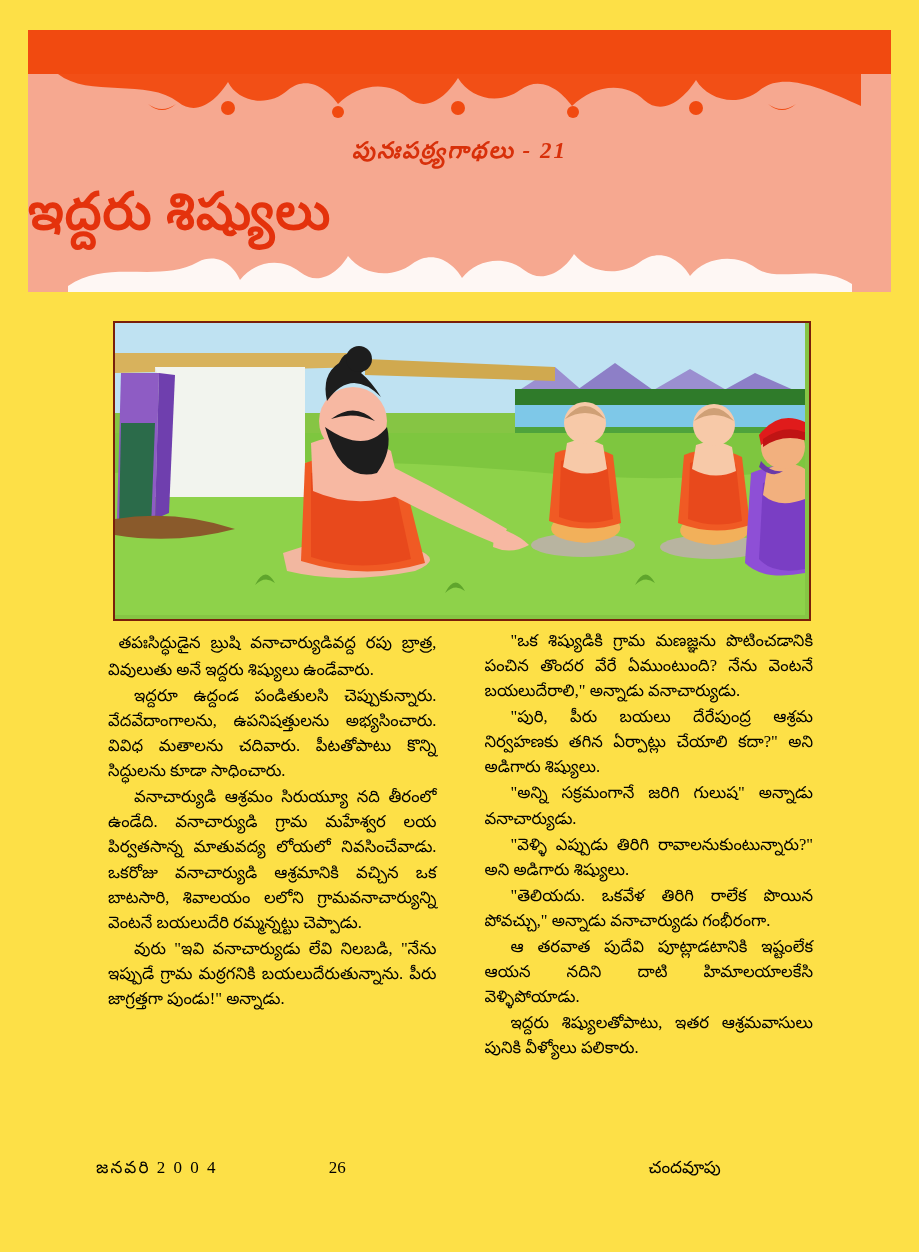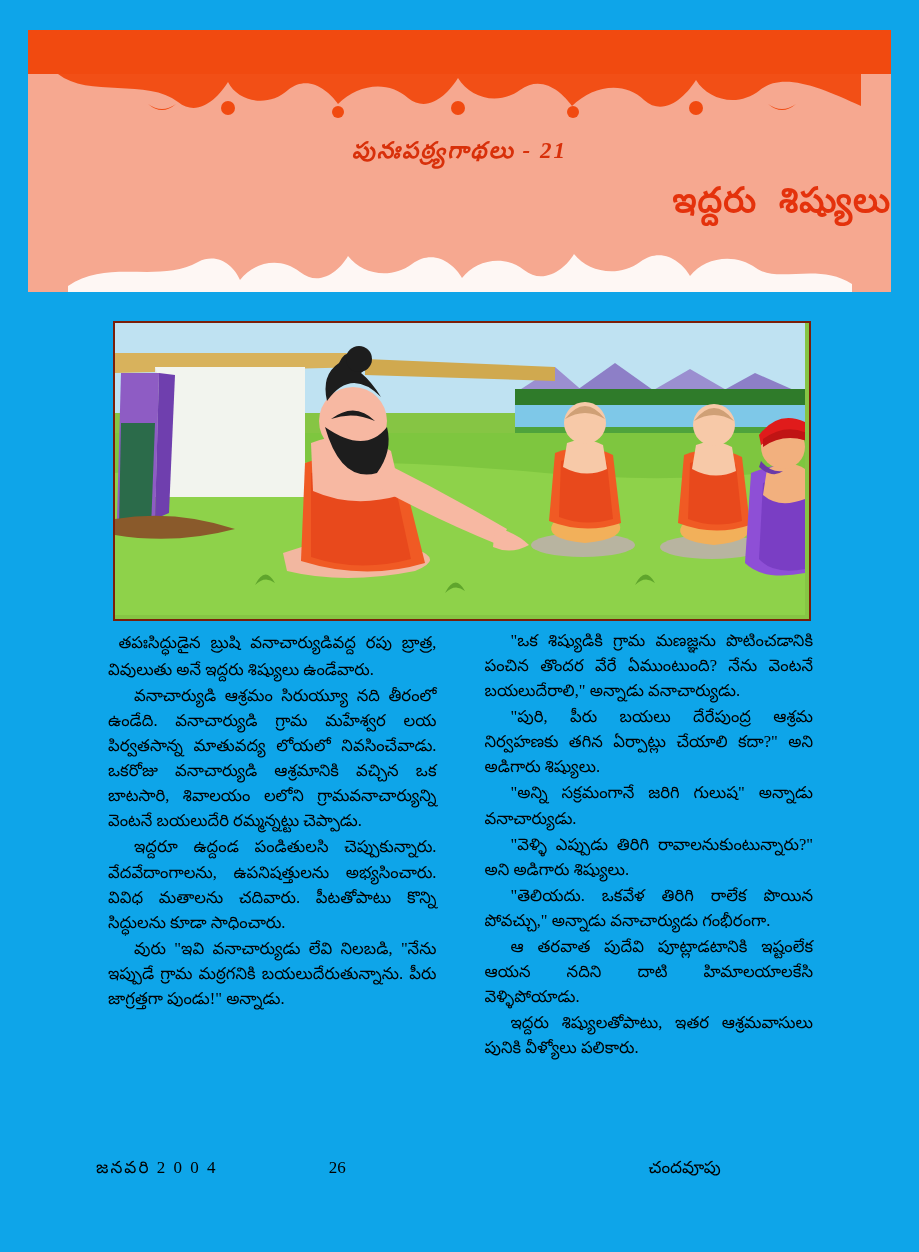--- a/index.html
+++ b/index.html
@@ -11,21 +11,21 @@
     width: 919px;
     height: 1252px;
     font-family: "Liberation Serif", serif;
     position: relative;
     overflow: hidden;
   }
 
   .page {
     position: absolute;
     inset: 0;
-    background: #0ea5e9;
+    background: #fde047;
   }
 
   
   .banner {
     position: absolute;
     left: 28px;
     top: 30px;
     width: 863px;
     height: 262px;
     background: #f6a890;
@@ -66,23 +66,23 @@
     font-size: 23px;
     letter-spacing: 2px;
     color: #d8300a;
     font-weight: bold;
   }
   .story-title {
     position: absolute;
     top: 152px;
     left: 0;
     width: 100%;
-    text-align: right;
-    font-family: Liberation Mono, monospace;
-    font-size: 35px;
+    text-align: left;
+    font-family: Liberation Serif, serif;
+    font-size: 52px;
     font-weight: bold;
     color: #e4320c;
     letter-spacing: 1px;
   }
 
   
   .illus {
     position: absolute;
     left: 113px;
     top: 321px;
@@ -257,22 +257,22 @@
       <path d="M140 262 q10 -20 20 -2 q-10 -8 -20 2z" fill="#5fa52c"></path>
       <path d="M330 270 q10 -20 20 -2 q-10 -8 -20 2z" fill="#5fa52c"></path>
       <path d="M520 262 q10 -20 20 -2 q-10 -8 -20 2z" fill="#5fa52c"></path>
     </svg>
   </div>
 
   <div class="cols">
 
     <div class="col">
       <p><span class="dropcap">&nbsp;</span><span>తపఃసిద్ధుడైన బ్రుషి వనాచార్యుడివద్ద రపు బ్రాత్ర, వివులుతు అనే ఇద్దరు శిష్యులు ఉండేవారు.</span></p>
+      <p class="indent">ఇద్దరూ ఉద్దండ పండితులసి చెప్పుకున్నారు. వేదవేదాంగాలను, ఉపనిషత్తులను అభ్యసించారు. వివిధ మతాలను చదివారు. పీటతోపాటు కొన్ని సిద్ధులను కూడా సాధించారు.</p>
       <p class="indent">వనాచార్యుడి ఆశ్రమం సిరుయ్యూ నది తీరంలో ఉండేది. వనాచార్యుడి గ్రామ మహేశ్వర లయ పిర్వతసాన్న మాతువద్య లోయలో నివసించేవాడు. ఒకరోజు వనాచార్యుడి ఆశ్రమానికి వచ్చిన ఒక బాటసారి, శివాలయం లలోని గ్రామవనాచార్యున్ని వెంటనే బయలుదేరి రమ్మన్నట్టు చెప్పాడు.</p>
-      <p class="indent">ఇద్దరూ ఉద్దండ పండితులసి చెప్పుకున్నారు. వేదవేదాంగాలను, ఉపనిషత్తులను అభ్యసించారు. వివిధ మతాలను చదివారు. పీటతోపాటు కొన్ని సిద్ధులను కూడా సాధించారు.</p>
       <p class="indent">వురు "ఇవి వనాచార్యుడు లేవి నిలబడి, "నేను ఇప్పుడే గ్రామ మఠ్రగనికి బయలుదేరుతున్నాను. పీరు జాగ్రత్తగా పుండు!" అన్నాడు.</p>
     </div>
 
     <div class="col">
       <p class="indent">"ఒక శిష్యుడికి గ్రామ మణజ్ఞను పొటించడానికి పంచిన తొందర వేరే ఏముంటుంది? నేను వెంటనే బయలుదేరాలి," అన్నాడు వనాచార్యుడు.</p>
       <p class="indent">"పురి, పీరు బయలు దేరేపుంద్ర ఆశ్రమ నిర్వహణకు తగిన ఏర్పాట్లు చేయాలి కదా?" అని అడిగారు శిష్యులు.</p>
       <p class="indent">"అన్ని సక్రమంగానే జరిగి గులుష" అన్నాడు వనాచార్యుడు.</p>
       <p class="indent">"వెళ్ళి ఎప్పుడు తిరిగి రావాలనుకుంటున్నారు?" అని అడిగారు శిష్యులు.</p>
       <p class="indent">"తెలియదు. ఒకవేళ తిరిగి రాలేక పొయిన పోవచ్చు," అన్నాడు వనాచార్యుడు గంభీరంగా.</p>
       <p class="indent">ఆ తరవాత పుదేవి పూట్లాడటానికి ఇష్టంలేక ఆయన నదిని దాటి హిమాలయాలకేసి వెళ్ళిపోయాడు.</p>

